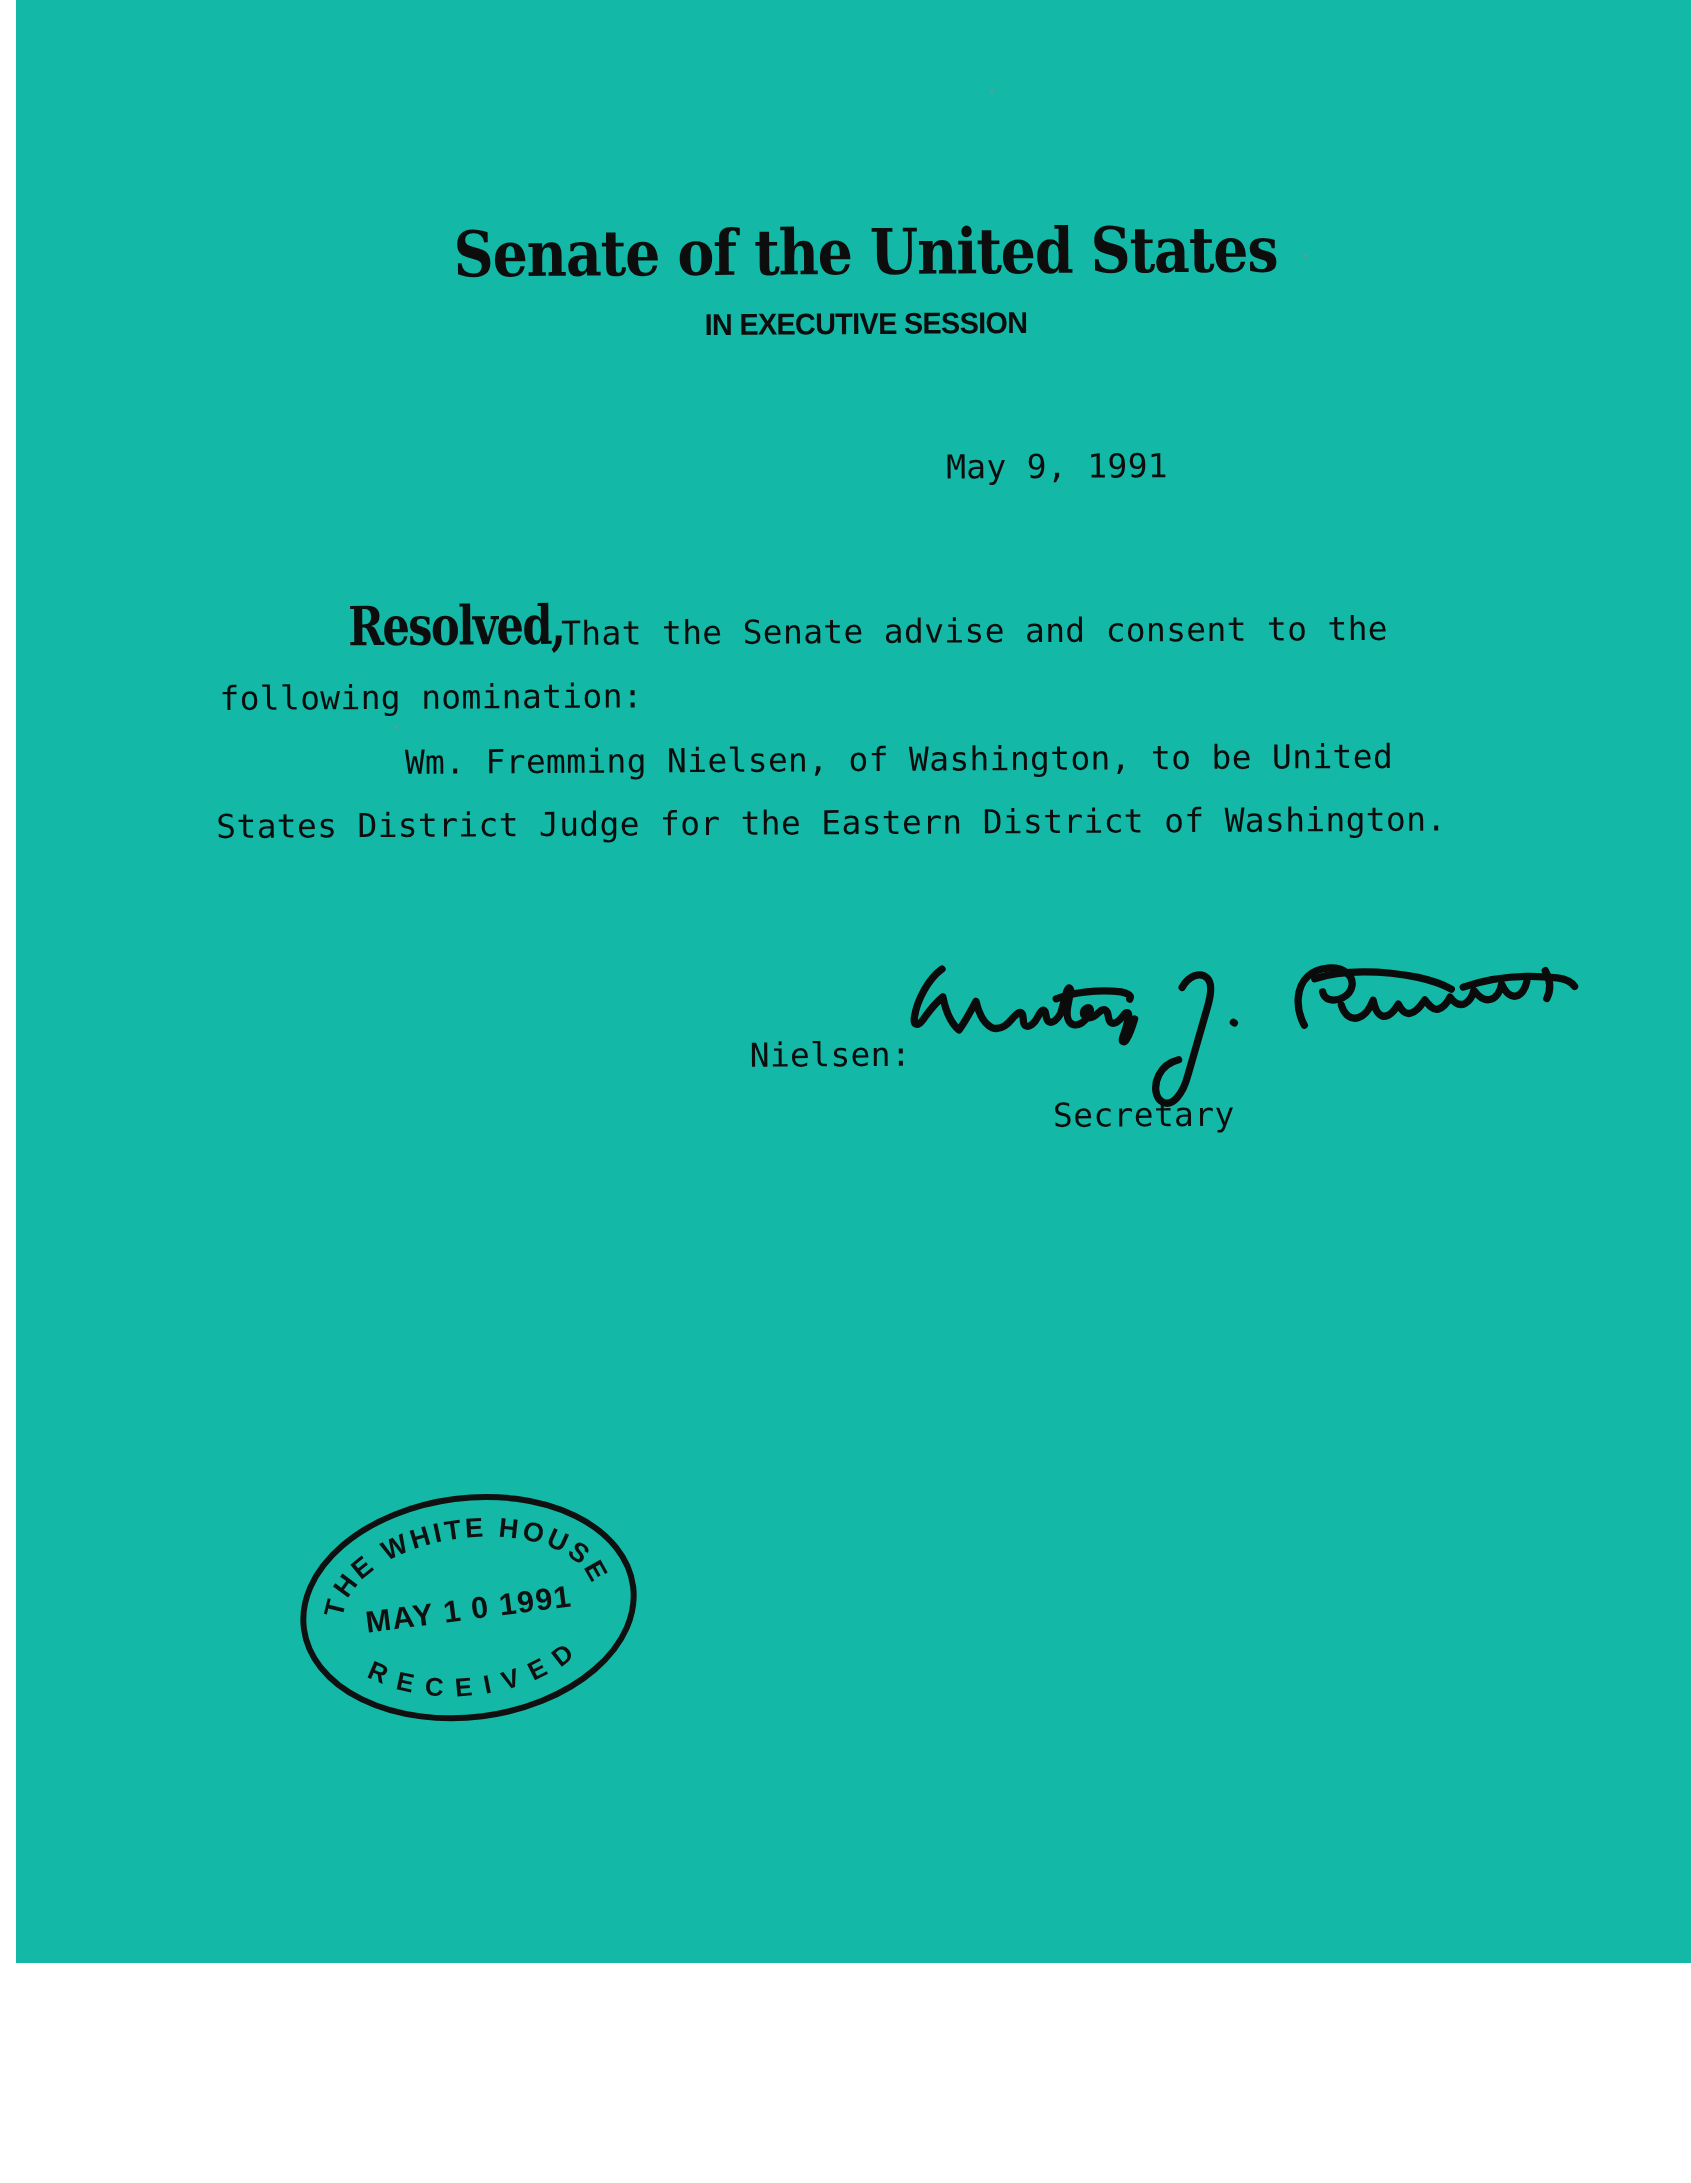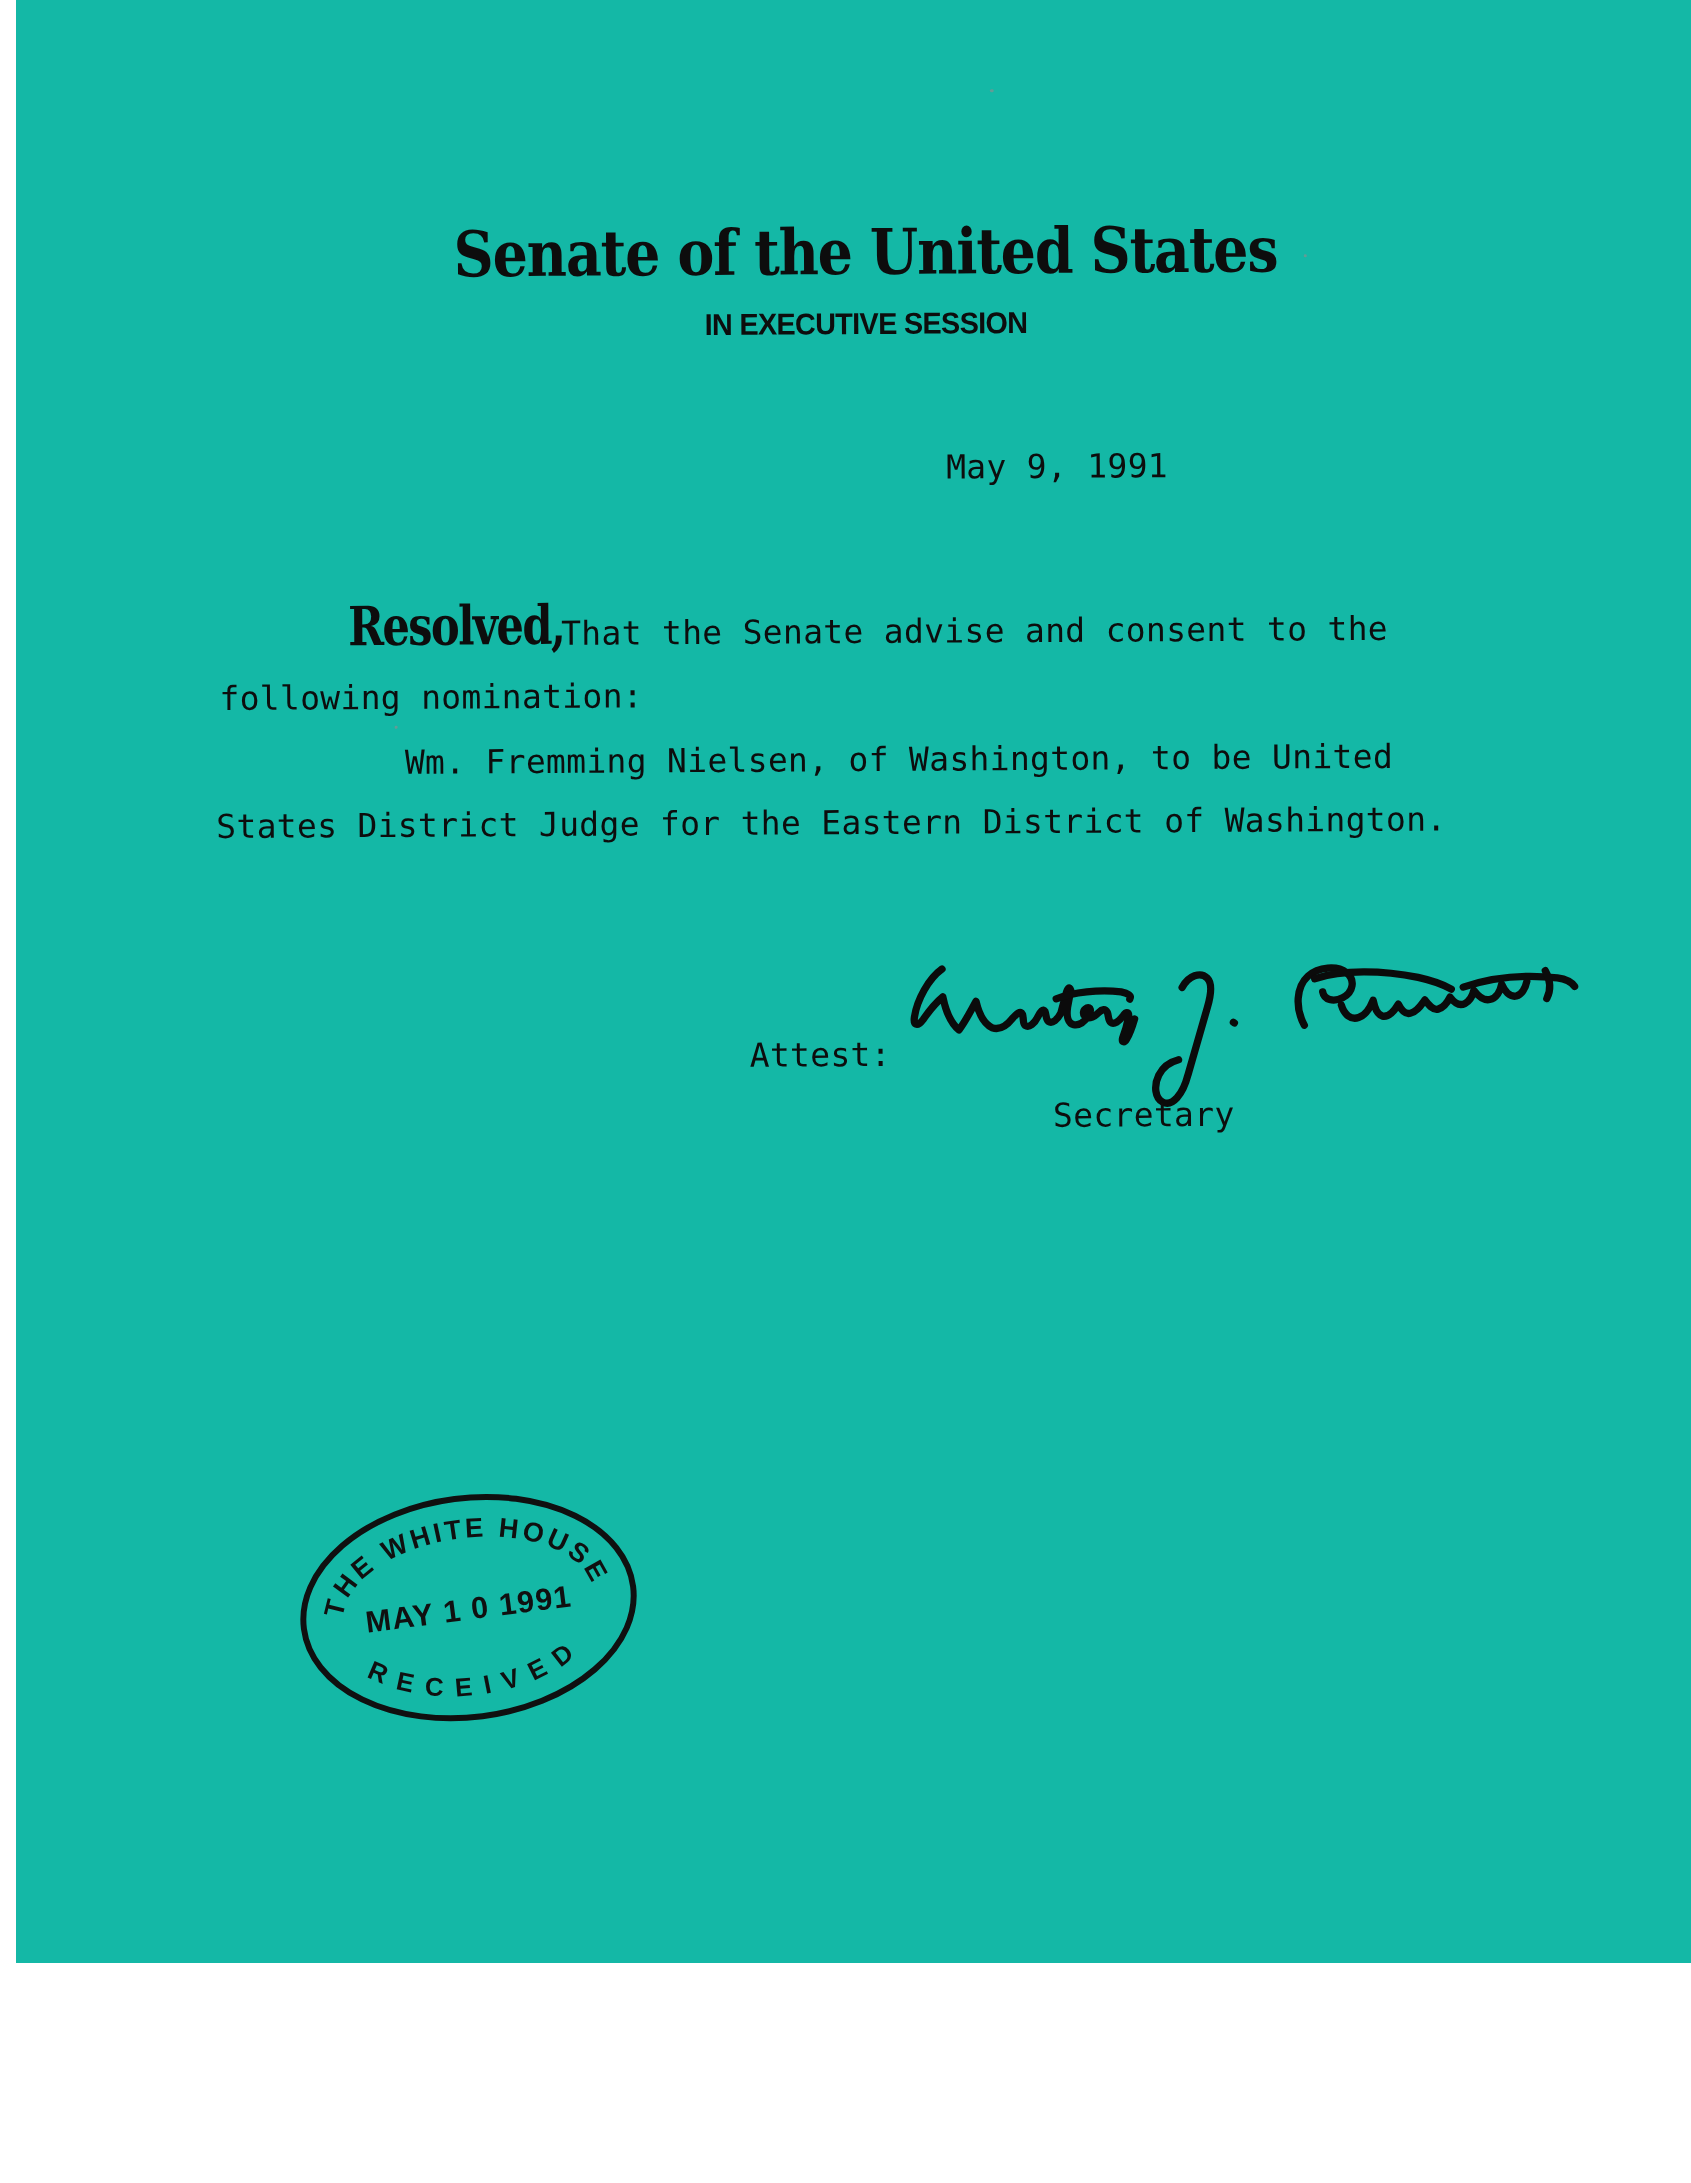--- a/index.html
+++ b/index.html
@@ -130,21 +130,21 @@
     <div class="mono date-line">May 9, 1991</div>
 
     <span class="blackletter">Resolved,</span>
     <div class="mono that-rest">That the Senate advise and consent to the</div>
 
     <div class="mono following">following nomination:</div>
 
     <div class="mono nom-1">Wm. Fremming Nielsen, of Washington, to be United</div>
     <div class="mono nom-2">States District Judge for the Eastern District of Washington.</div>
 
-    <div class="mono attest">Attest:</div>
+    <div class="mono attest">Nielsen:</div>
 
     <svg class="signature-svg" viewBox="0 0 1060 270" xmlns="http://www.w3.org/2000/svg">
       <title>Walter J. Stewart</title>
 
       <path d="
         M 66,34
         C 46,48 28,80 24,106
         C 22,118 28,122 37,110
         C 47,96 57,84 67,76
         C 71,96 79,116 91,126

